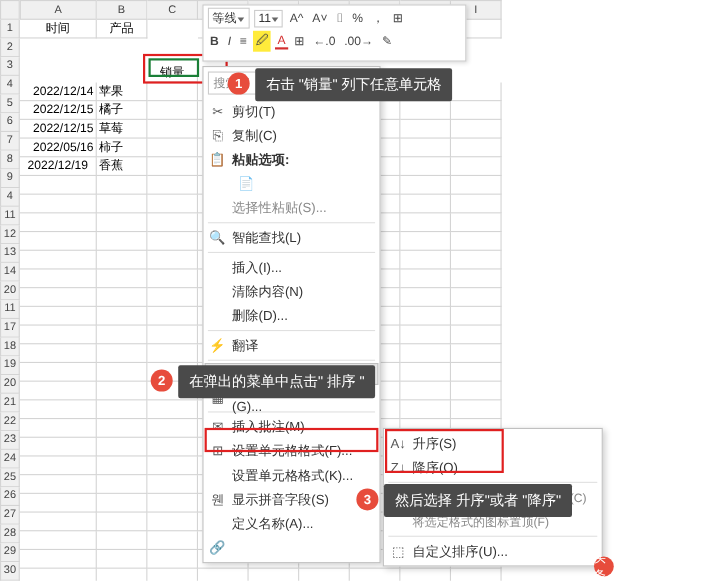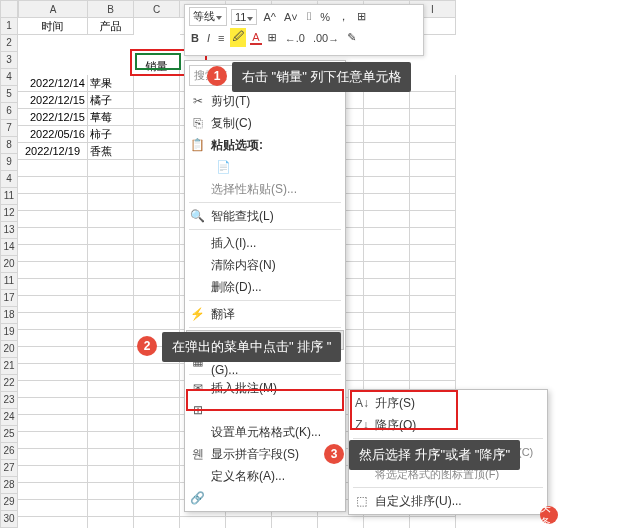--- a/index.html
+++ b/index.html
@@ -515,20 +515,21 @@
       <span class="micon">▦</span>
       <span class="mlabel">从表格/区域获取数据(G)...</span>
     </div>
   <div class="msep"></div>
   <div class="mitem">
       <span class="micon">✉</span>
       <span class="mlabel">插入批注(M)</span>
     </div>
   <div class="mitem">
       <span class="micon">⊞</span>
+      <span class="mlabel">设置单元格格式(F)...</span>
     </div>
   <div class="mitem">
       <span class="micon"></span>
       <span class="mlabel">设置单元格格式(K)...</span>
     </div>
   <div class="mitem">
       <span class="micon">웬</span>
       <span class="mlabel">显示拼音字段(S)</span>
     </div>
   <div class="mitem">

